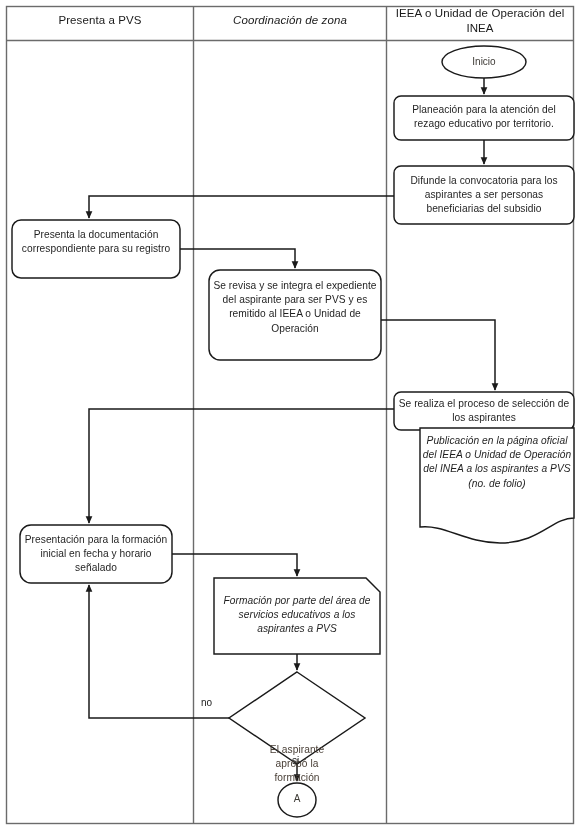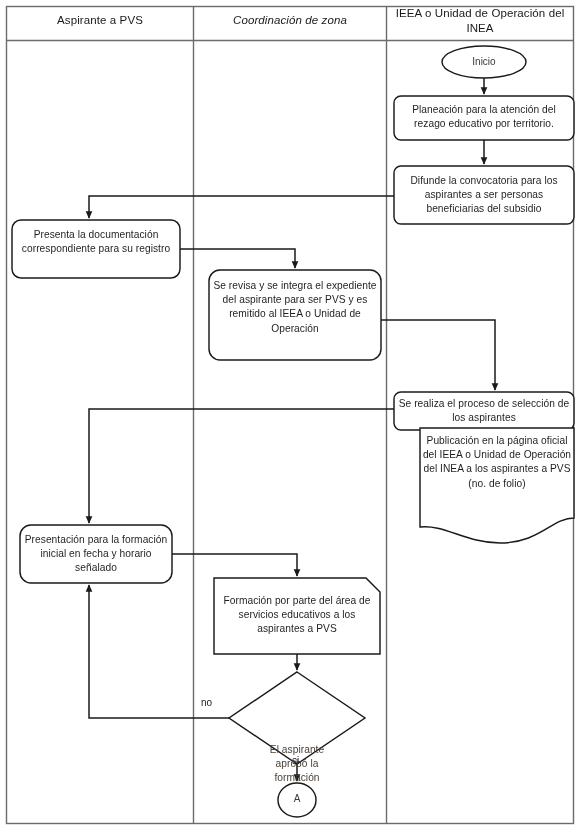--- a/index.html
+++ b/index.html
@@ -110,43 +110,43 @@
       <path d="M 172 554 L 297 554 L 297 576" marker-end="url(#arrow)"></path>
 
       <path d="M 297 654 L 297 670" marker-end="url(#arrow)"></path>
 
       <path d="M 229 718 L 89 718 L 89 585" marker-end="url(#arrow)"></path>
 
       <path d="M 297 764 L 297 781" marker-end="url(#arrow)"></path>
     </g>
   </svg>
 
-  <div class="swimlane-header-label" style="left:7px; top:13px; width:186px;">Aspirante a PVS</div>
+  <div class="swimlane-header-label" style="left:7px; top:13px; width:186px;">Presenta a PVS</div>
 
   <div class="swimlane-header-label" style="left:194px; top:13px; width:192px;font-style:italic;">Coordinación de zona</div>
 
   <div class="swimlane-header-label" style="left:387px; top:6px; width:186px;">IEEA o Unidad de Operación del INEA</div>
 
   <div class="terminal-label" style="left:442px; top:55px; width:84px;">Inicio</div>
 
   <div class="node-label" style="left:398px; top:103px; width:172px;">Planeación para la atención del rezago educativo por territorio.</div>
 
   <div class="node-label" style="left:398px; top:174px; width:172px;">Difunde la convocatoria para los aspirantes a ser personas beneficiarias del subsidio</div>
 
   <div class="node-label" style="left:17px; top:228px; width:158px;">Presenta la documentación correspondiente para su registro</div>
 
   <div class="node-label" style="left:212px; top:279px; width:166px;">Se revisa y se integra el expediente del aspirante para ser PVS y es remitido al IEEA o Unidad de Operación</div>
 
   <div class="node-label" style="left:398px; top:397px; width:172px;">Se realiza el proceso de selección de los aspirantes</div>
 
-  <div class="node-label" style="left:422px; top:434px; width:150px;">Publicación en la página oficial del IEEA o Unidad de Operación del INEA a los aspirantes a PVS (no. de folio)</div>
+  <div class="node-label" style="left:422px; top:434px; width:150px;font-style:italic;">Publicación en la página oficial del IEEA o Unidad de Operación del INEA a los aspirantes a PVS (no. de folio)</div>
 
   <div class="node-label" style="left:24px; top:533px; width:144px;">Presentación para la formación inicial en fecha y horario señalado</div>
 
-  <div class="node-label" style="left:217px; top:594px; width:160px;">Formación por parte del área de servicios educativos a los aspirantes a PVS</div>
+  <div class="node-label" style="left:217px; top:594px; width:160px;font-style:italic;">Formación por parte del área de servicios educativos a los aspirantes a PVS</div>
 
   <div class="node-label accent" style="left:255px; top:697px; width:84px;">El aspirante aprobó la formación</div>
 
   <div class="terminal-label" style="left:278px; top:792px; width:38px;">A</div>
 
   <div class="edge-label" style="left:201px; top:696px;">no</div>
 
   <div class="edge-label" style="left:292px; top:754px;text-align:center;">si</div>
 
 </div>

